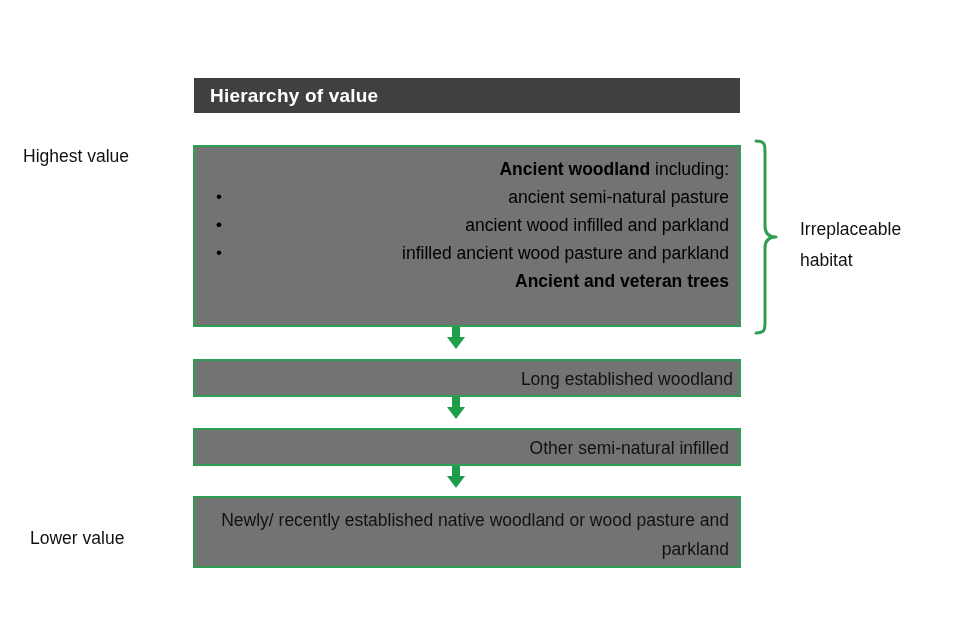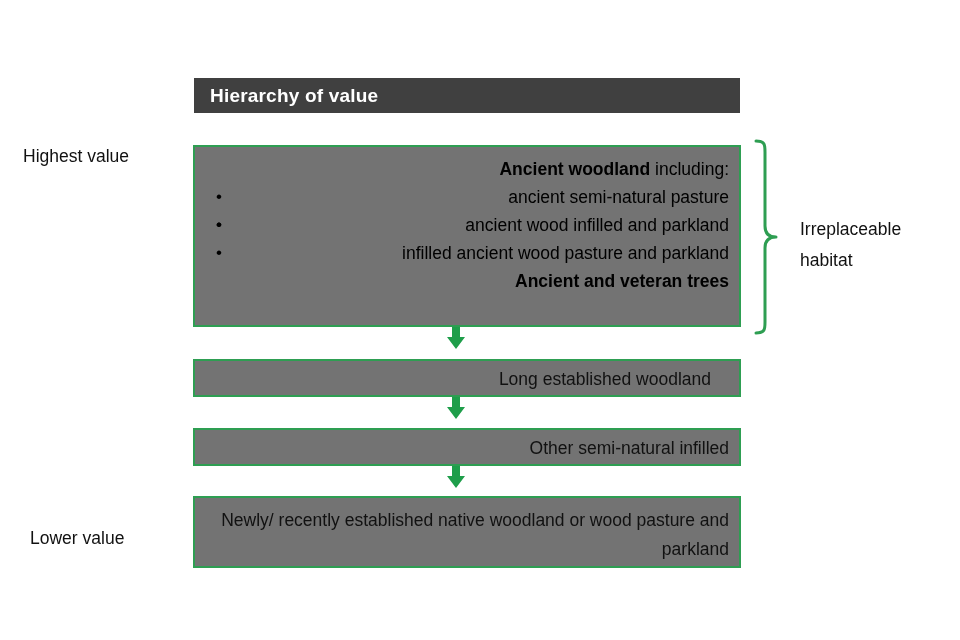--- a/index.html
+++ b/index.html
@@ -96,21 +96,21 @@
     line-height: 28px;
     font-weight: bold;
     padding-left: 1px;
     white-space: nowrap;
   }
 
   
   #box-long {
     top: 359px;
     height: 38px;
-    padding: 5px 28px;
+    padding: 5px 6px;
   }
   
   #box-other {
     top: 428px;
     height: 38px;
     padding: 5px 10px;
   }
   
   #box-new {
     top: 496px;

